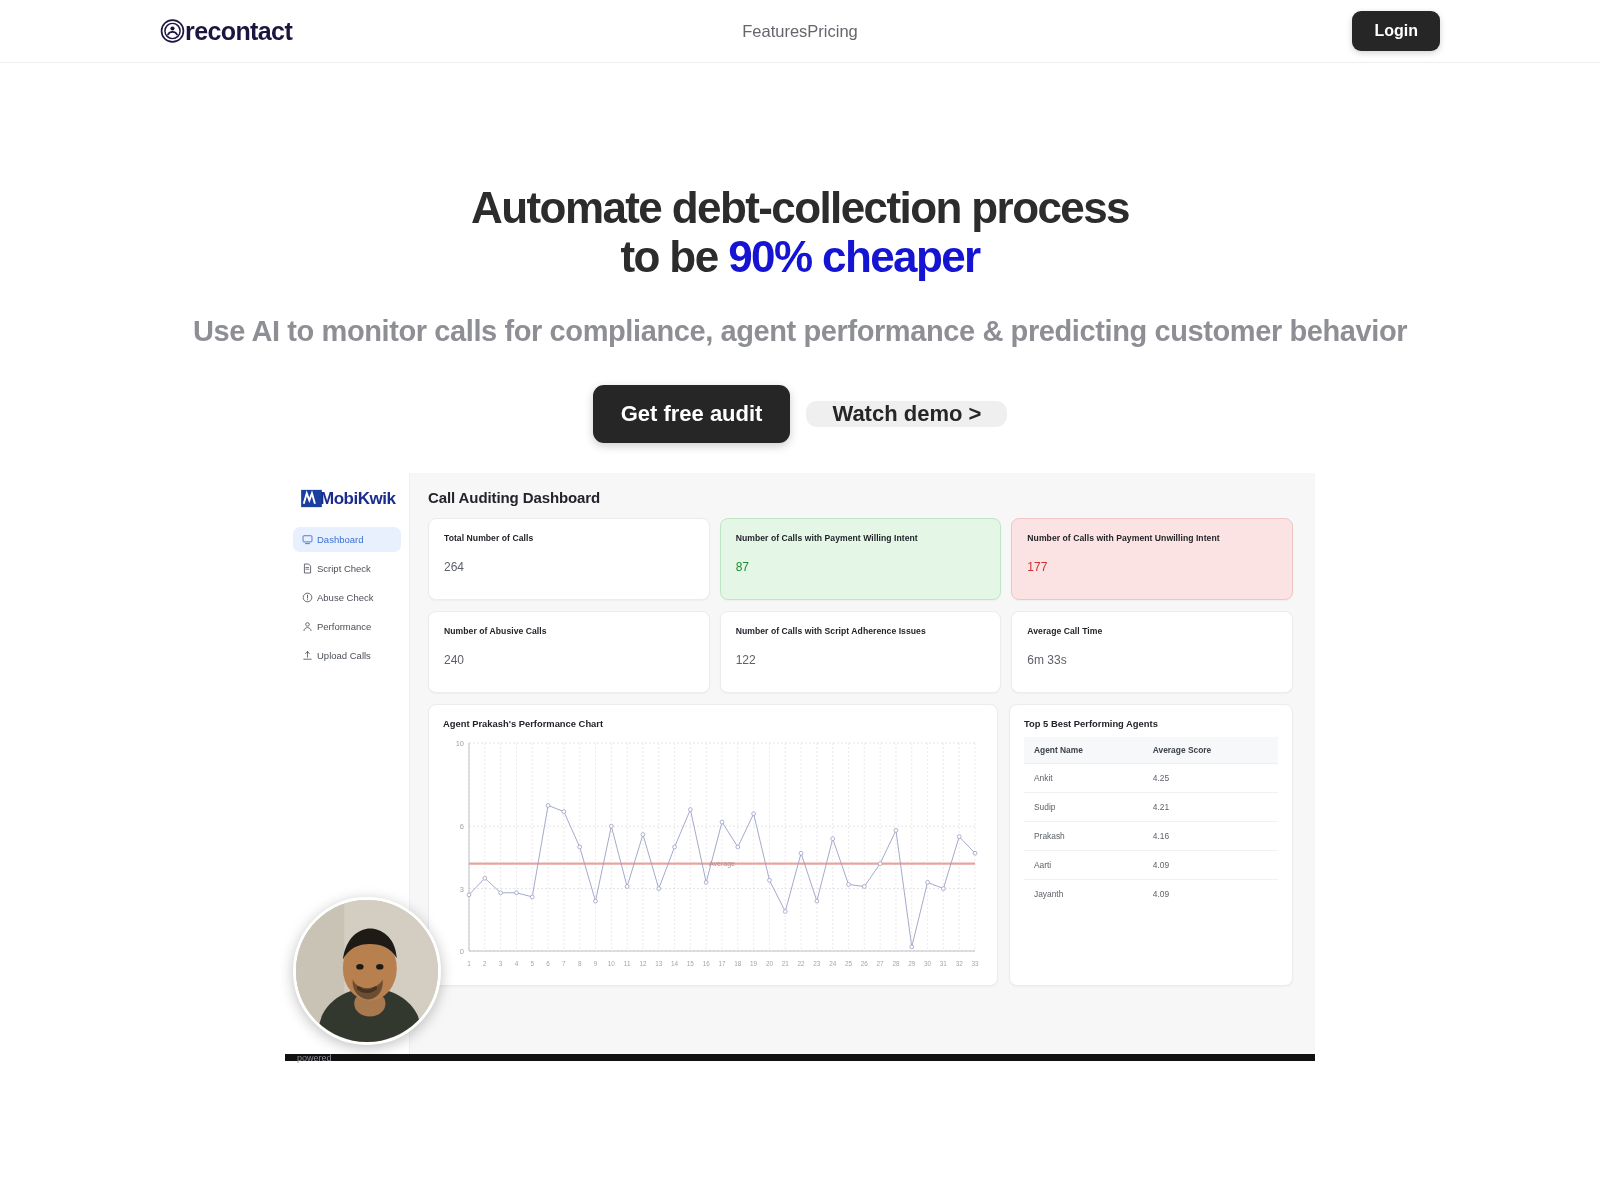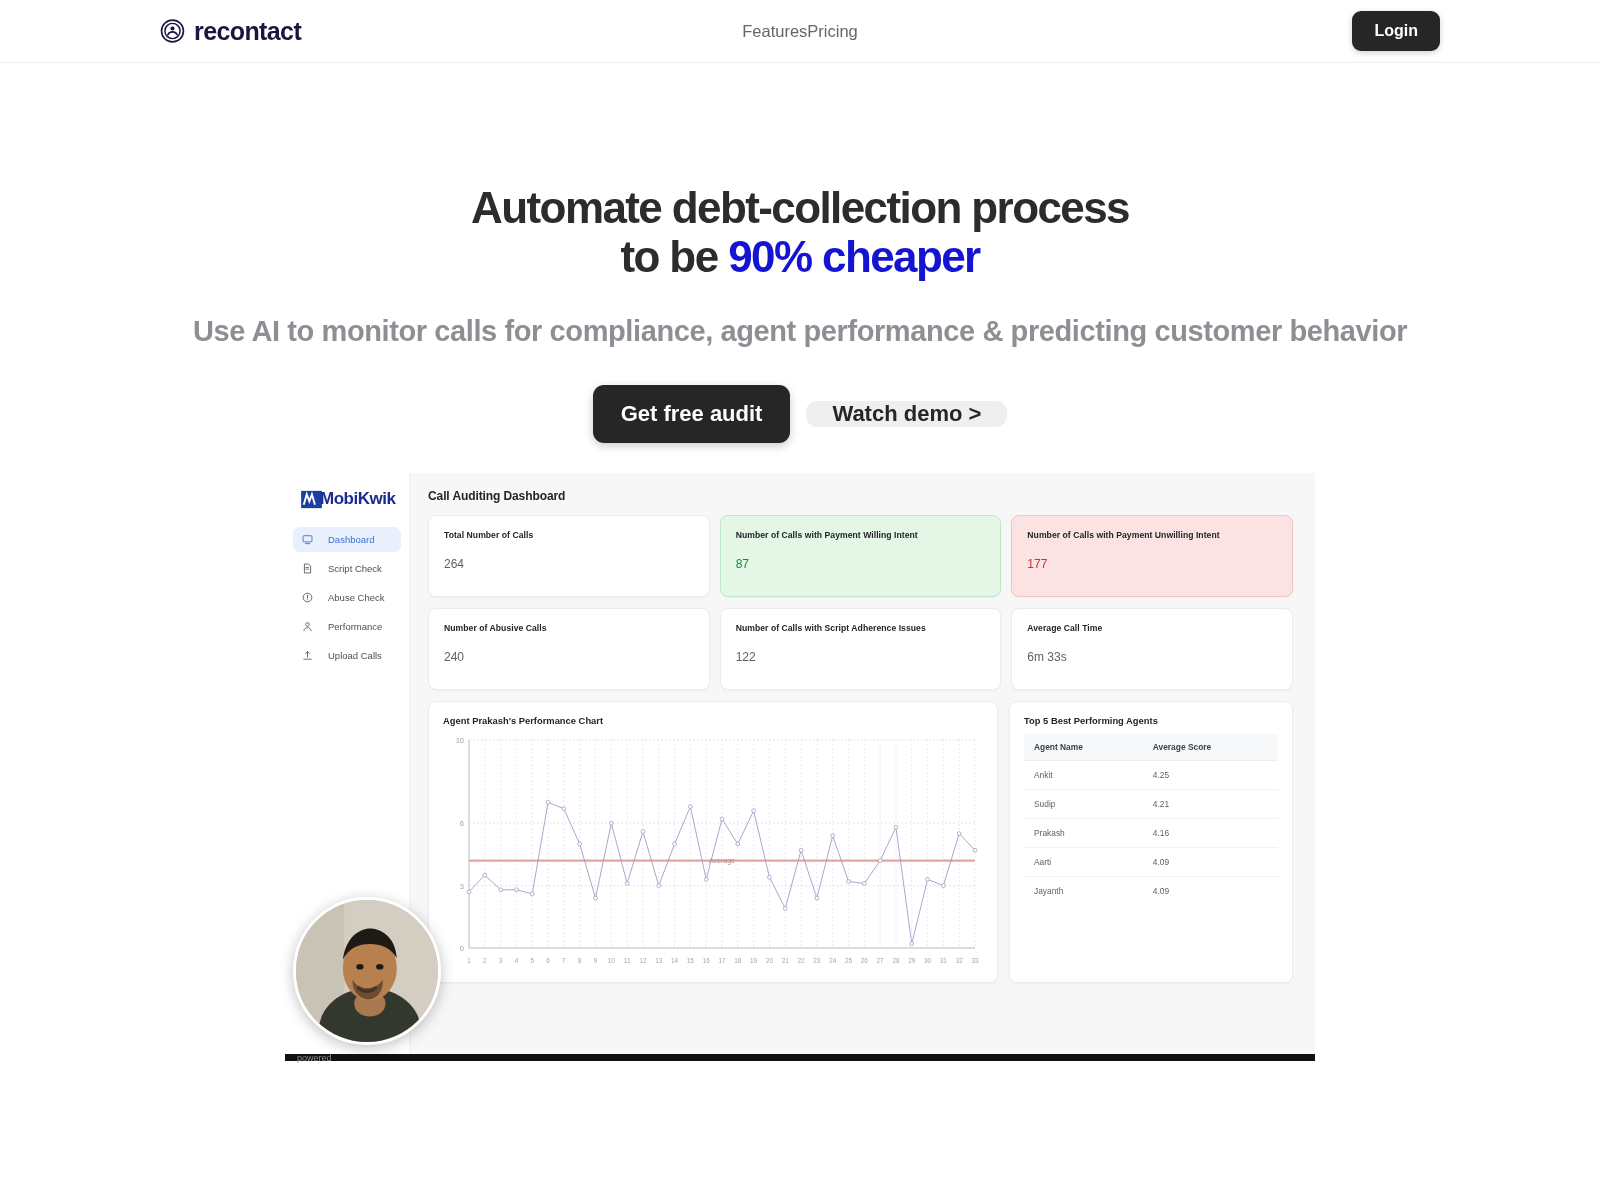--- a/index.html
+++ b/index.html
@@ -13,21 +13,21 @@
   
   .nav {
     position: relative;
     height: 63px;
     border-bottom: 1px solid #eceef1;
     display: flex; align-items: center;
     background: #fff;
   }
   .brand {
     position: absolute; left: 160px; top: 50%; transform: translateY(-50%);
-    display: flex; align-items: center; gap: 9px;
+    display: flex; align-items: center; 
   }
   .brand-mark { width: 25px; height: 25px; display: block; }
   .brand-name {
     font-size: 25px; font-weight: bold; color: #1b1540;
     letter-spacing: -0.6px;
   }
   .nav-links {
     position: absolute; left: 50%; transform: translateX(-50%);
     display: flex; align-items: center;
   }
@@ -92,40 +92,40 @@
     width: 1030px; height: 7px; background: #111;
   }
 
   .side {
     width: 125px; flex: 0 0 125px;
     background: #ffffff;
     padding: 12px 8px 0 8px;
     border-right: 1px solid #f0f0f2;
   }
   .mk-logo {
-    display: flex; align-items: center; gap: 1px;
+    display: flex; gap: 1px;
     padding: 4px 0 18px 8px;
   }
   .mk-mark { width: 21px; height: 19px; display: block; }
   .mk-text {
     font-size: 17px; font-weight: bold; color: #1a2d8f;
     letter-spacing: -0.5px; margin-left: -3px;
   }
   .side-item {
-    display: flex; align-items: center; gap: 15px;
+    display: flex; align-items: center; gap: 4px;
     padding: 7px 9px; border-radius: 7px;
     font-size: 9.5px; color: #4b4f57; cursor: pointer;
     margin-bottom: 4px;
   }
   .side-item.active { background: #e8f0fe; color: #3b6fd4; }
   .side-ico { width: 11px; height: 11px; flex: 0 0 11px; display: block; }
 
   .main { flex: 1; padding: 16px 22px 0 18px; min-width: 0; }
   .main-title {
-    font-size: 12px; font-weight: bold; color: #22242a;
+    font-size: 15px; font-weight: bold; color: #22242a;
     margin-bottom: 12px; letter-spacing: -0.1px;
   }
   .cards { display: flex; gap: 10px; margin-bottom: 11px; }
   .card {
     flex: 1; background: #fff; border: 1px solid #ebecef;
     border-radius: 8px; padding: 14px 15px 20px;
     min-height: 82px;
     box-shadow: 0 1px 2px rgba(16,24,40,.04);
   }
   .card.green { background: #e4f6e6; border-color: #bfe6c4; }

